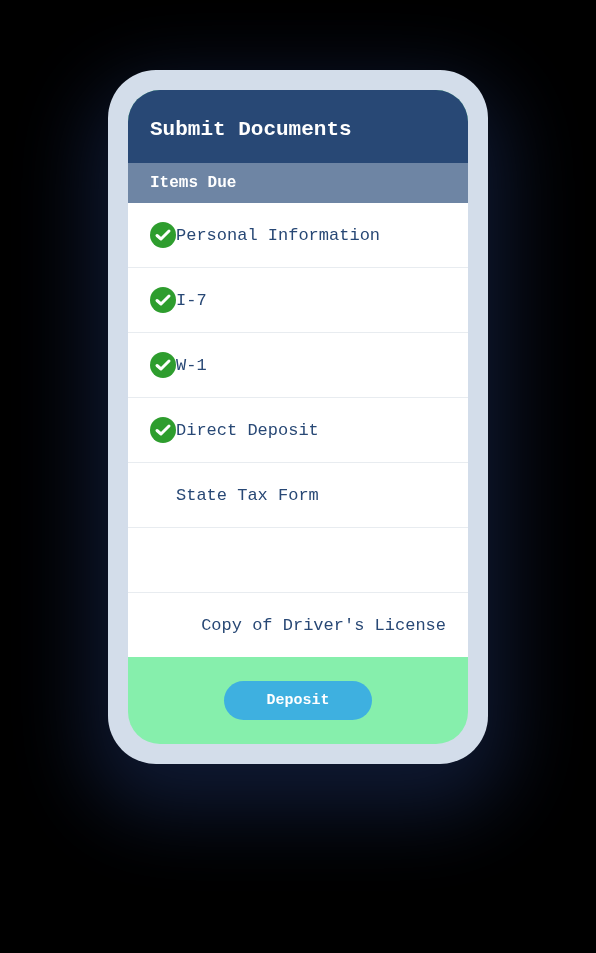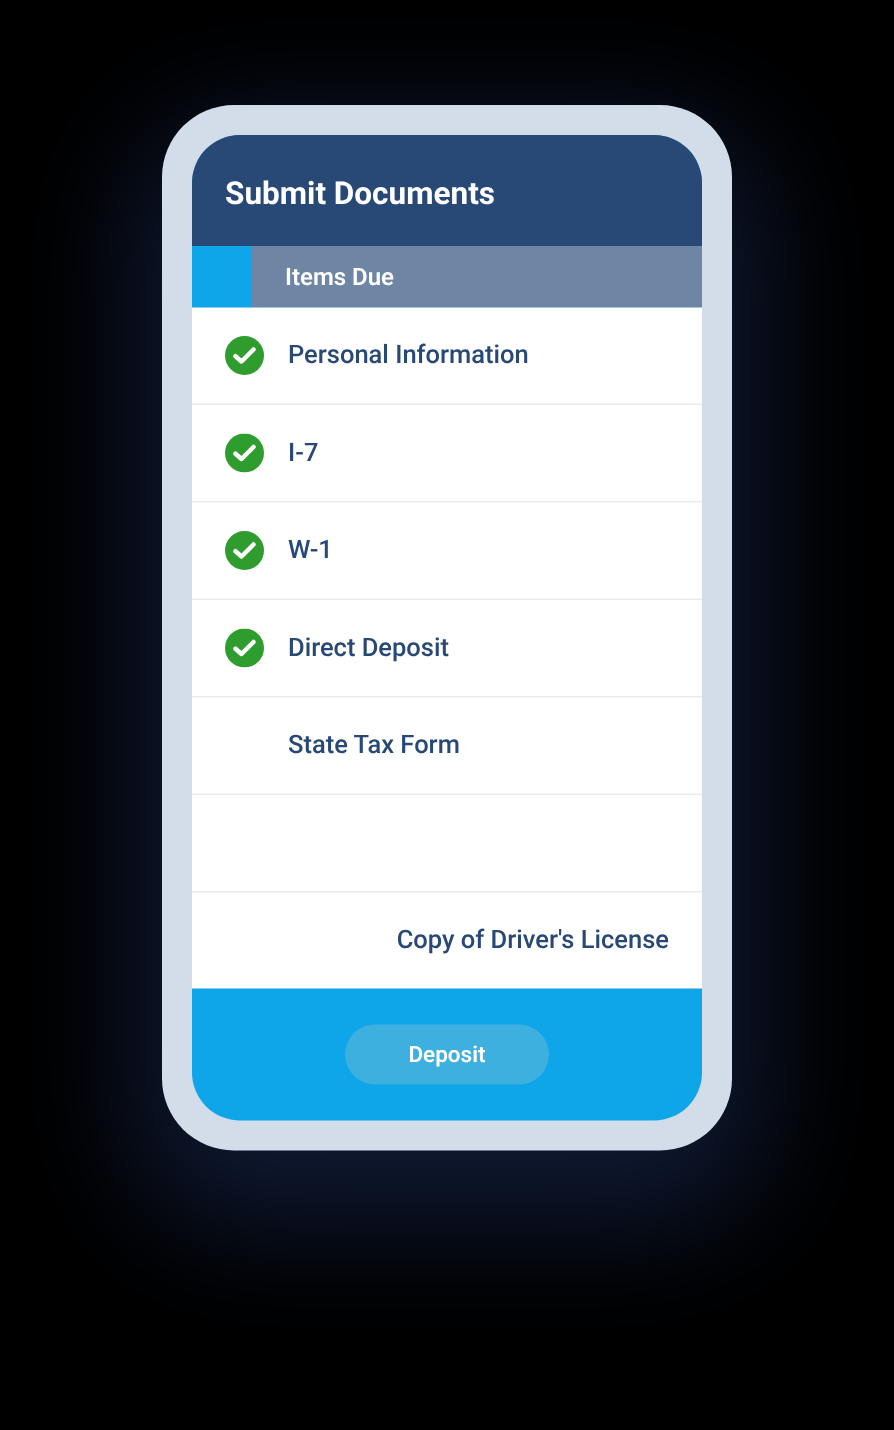--- a/index.html
+++ b/index.html
@@ -22,58 +22,57 @@
     .phone-frame {
       width: 380px;
       background: #d3ddea;
       border-radius: 48px;
       padding: 20px;
       box-shadow: 0 30px 80px 20px rgba(30, 50, 100, 0.5);
     }
     
     .phone-screen {
       width: 100%;
-      background: #0ea5e9;
+      background: #86efac;
       border-radius: 32px;
       overflow: hidden;
+      font-family: Liberation Mono, monospace;
     }
     
     .header {
       background: #284875;
       padding: 28px 22px 22px 22px;
     }
     
     .header-title {
       color: #ffffff;
       font-size: 21px;
       font-weight: 700;
     }
     
     .subheader {
       background: #6e85a4;
       padding: 11px 22px;
-      margin-left: 40px;
     }
     
     .subheader-title {
       color: #ffffff;
       font-size: 16px;
       font-weight: 600;
     }
     
     .items-list {
       background: #ffffff;
     }
     
     .item-row {
       display: flex;
       align-items: center;
       padding: 19px 22px;
       border-bottom: 1px solid #e8ecf0;
-      gap: 16px;
     }
     
     .item-row:last-child {
       border-bottom: none;
       justify-content: space-between;
     }
     
     .check-icon {
       width: 26px;
       height: 26px;

